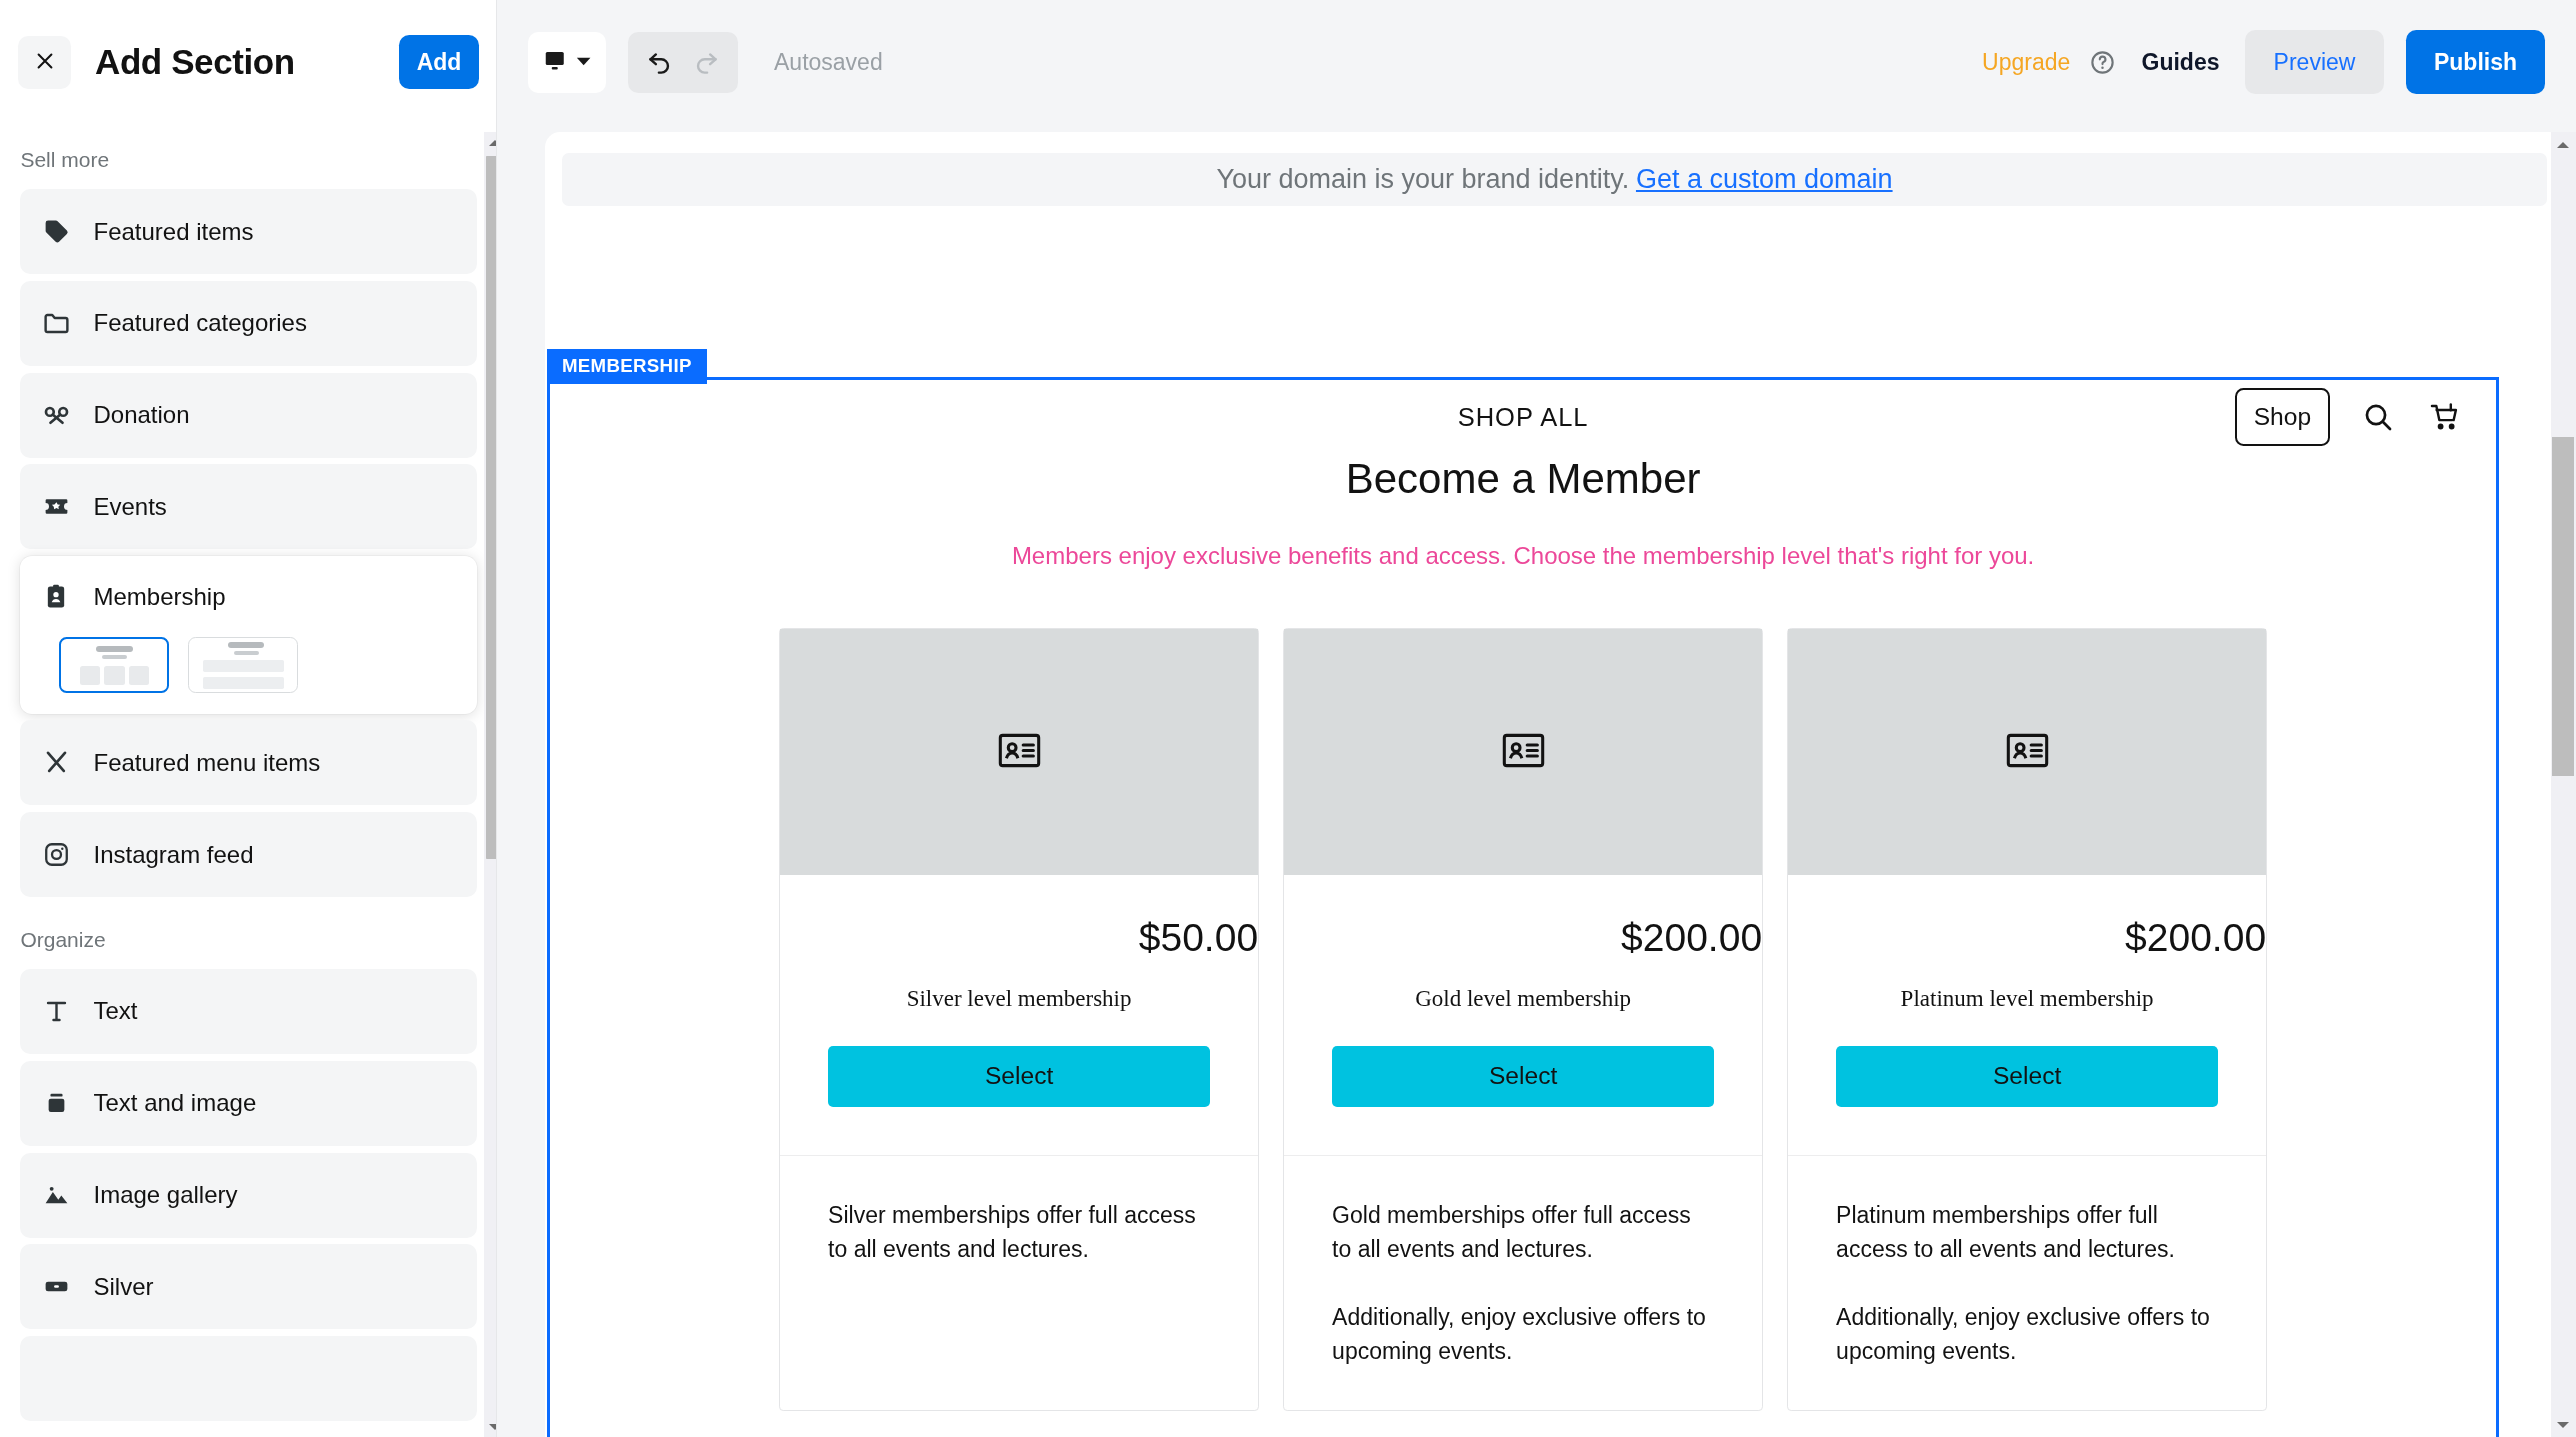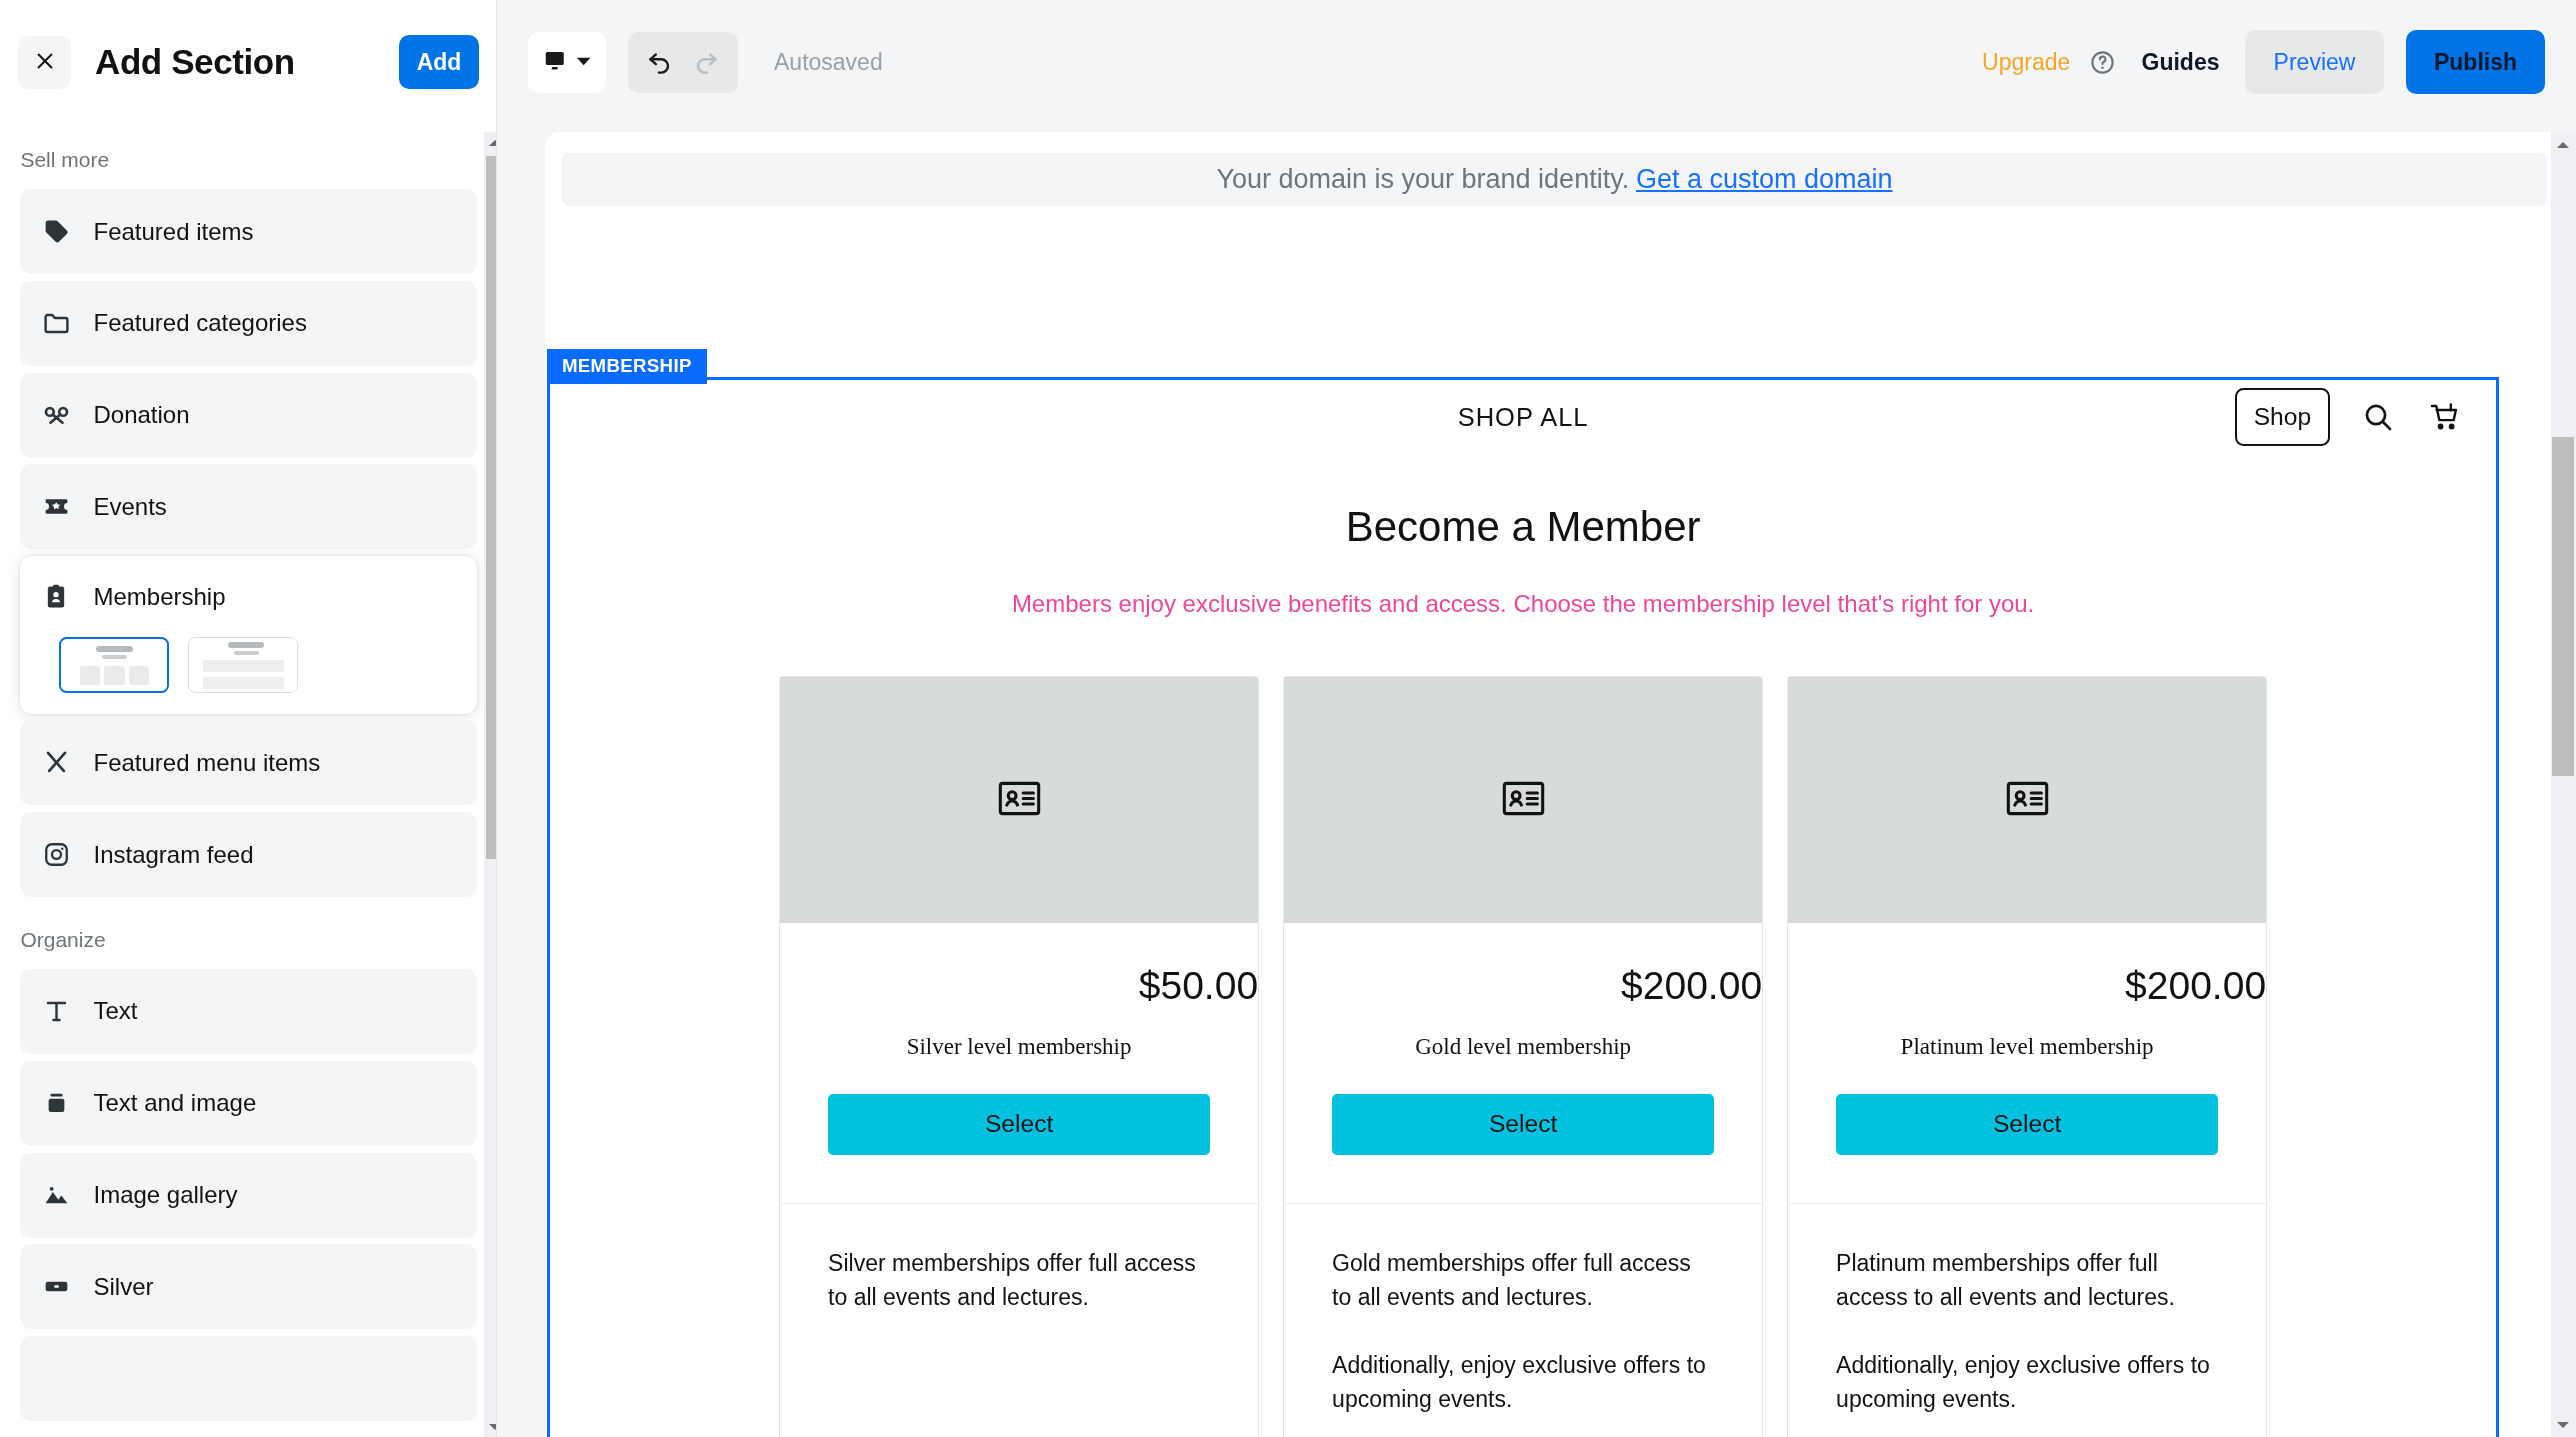--- a/index.html
+++ b/index.html
@@ -180,21 +180,21 @@
     width: 139px; height: 64px;
     background: #e7e8ea; border: none; border-radius: 10.2px;
     color: #1770ff; font-size: 23px; font-weight: 500;
     font-family: "Liberation Sans", sans-serif;
     cursor: pointer;
   }
   #publish-btn {
     margin-left: 22px;
     width: 139px; height: 64px;
     background: #0073e6; border: none; border-radius: 10.2px;
-    color: #0f172a; font-size: 23px; font-weight: bold;
+    color: #ffffff; font-size: 23px; font-weight: bold;
     font-family: "Liberation Sans", sans-serif;
     cursor: pointer;
   }
 
   
   #canvas {
     position: absolute; left: 48px; top: 132px;
     width: 2019px; height: 1306px;
     background: #ffffff;
     border-radius: 15.3px 15.3px 0 0;
@@ -256,21 +256,21 @@
   }
   .nav-icon { cursor: pointer; display:flex; align-items:center; }
 
   #section-body {
     position: absolute; left: 5.1px; top: 227px;
     width: 1946px; height: 983px;
     background: #ffffff;
   }
   #sec-title {
     text-align: center; font-size: 42px; color: #121212;
-    margin-top: 48px; font-weight: normal;
+    font-weight: normal;
   }
   #sec-sub {
     text-align: center; font-size: 24px; color: #ec4899;
     margin-top: 39px;
   }
   #cards {
     display: flex; justify-content: center; gap: 24px;
     margin-top: 58px;
   }
   .mcard {

